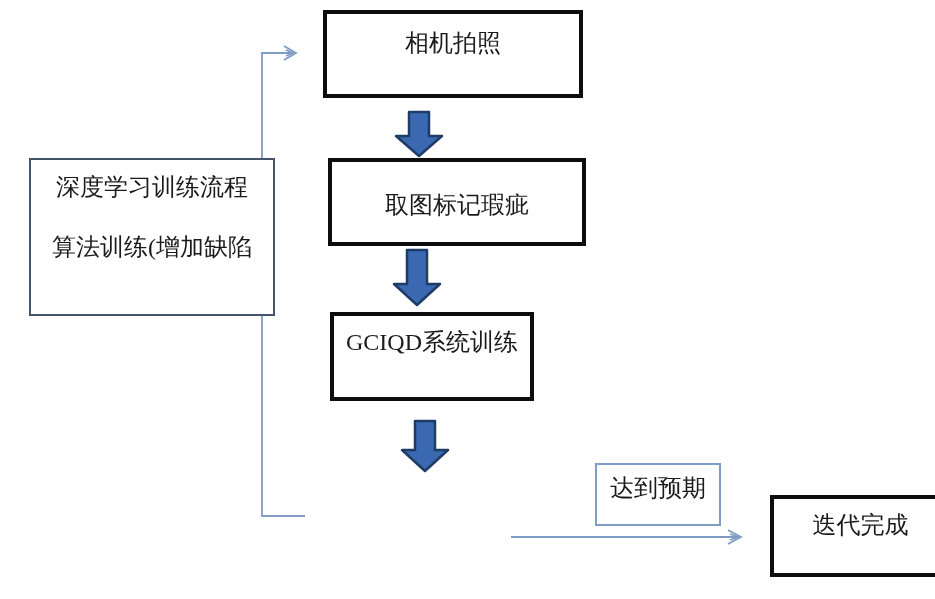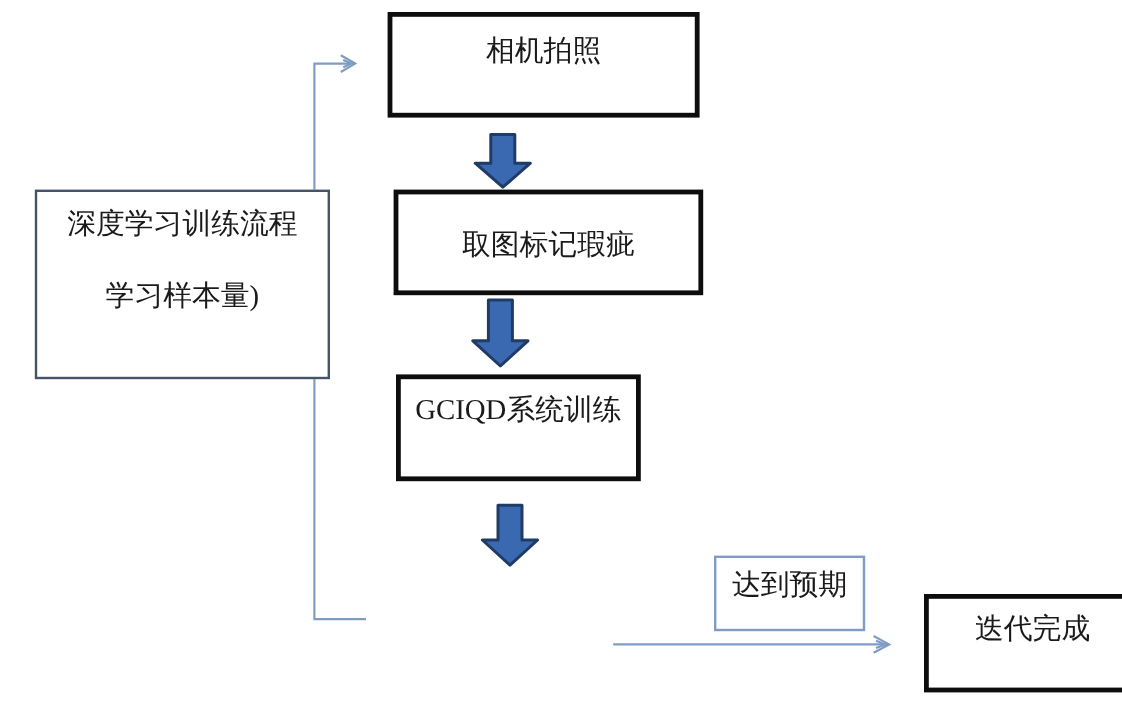--- a/index.html
+++ b/index.html
@@ -69,21 +69,21 @@
     <polyline class="wire" points="286,50 293,53 286,56" stroke="#7f9cc3"></polyline>
 
     <path class="wire" d="M 511 537 L 737 537" stroke="#7f9cc3"></path>
     <polyline class="wire" points="728,530 741,537 728,544" stroke="#7f9cc3"></polyline>
     <polyline class="wire" points="730,534 738,537 730,540" stroke="#7f9cc3"></polyline>
   </svg>
 
   <div class="node note box-note">
     <div>深度学习训练流程</div>
     <div class="spacer"></div>
-    <div>学习样本量)</div>
+    <div>算法训练(增加缺陷</div>
   </div>
 
   <div class="node process box-camera">
     <div>相机拍照</div>
   </div>
 
   <div class="node process box-mark">
     <div>取图标记瑕疵</div>
   </div>
 

